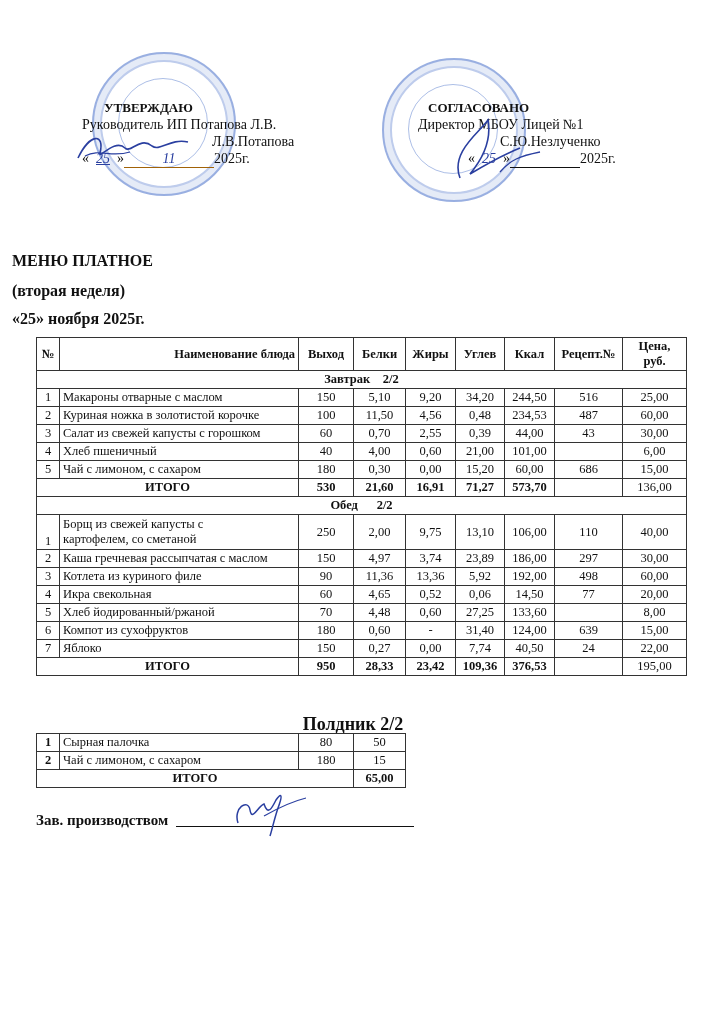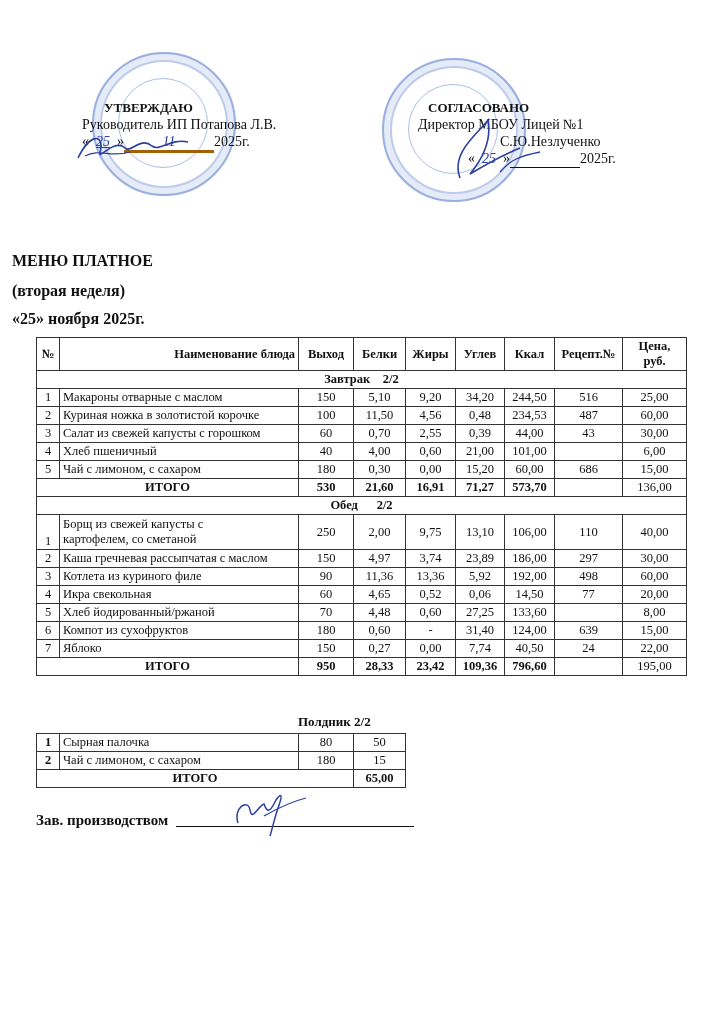--- a/index.html
+++ b/index.html
@@ -19,36 +19,39 @@
 
   table.menu { position:absolute; left:36px; top:337px; border-collapse:collapse; font-size:12.5px; }
   table.menu td, table.menu th { border:1px solid #333; padding:0 3px; height:17px; line-height:15px; }
   table.menu th { font-weight:bold; height:32px; font-size:12.5px; }
   .c { text-align:center; }
   .b { font-weight:bold; }
   .sect td { font-weight:bold; text-align:center; }
 
   table.snack { position:absolute; left:36px; top:733px; border-collapse:collapse; font-size:12.5px; }
   table.snack td { border:1px solid #333; padding:0 3px; height:17px; line-height:15px; }
-  .snack-title { position:absolute; left:298px; top:714px; width:110px; text-align:left; font-weight:bold; font-size:13px; }
+  .snack-title { position:absolute; left:298px; top:714px; width:110px; text-align:center; font-weight:bold; font-size:18px; }
 
   .footer { position:absolute; left:36px; top:812px; font-size:15px; font-weight:bold; }
   .footer-line { position:absolute; left:176px; top:826px; width:238px; border-bottom:1px solid #111; }
 </style>
 </head>
 <body>
 
 <div class="stamp" style="left:92px;top:52px;width:140px;height:140px;"></div>
 <div class="stamp-inner" style="left:118px;top:78px;width:88px;height:88px;"></div>
 
 <div class="hdr-block" style="left:82px;top:99px;">
   <div class="t" style="padding-left:22px;">УТВЕРЖДАЮ</div>
   <div>Руководитель ИП Потапова Л.В.</div>
+  <div style="padding-left:130px;">
+    <span>Л.В.Потапова</span>
+  </div>
   <div>
-    <span>«</span><span style="color:#2a3fa0;font-style:italic;display:inline-block;width:28px;text-align:center;text-decoration:underline;">25</span>»<span style="color:#2a3fa0;font-style:italic;display:inline-block;width:90px;text-align:center;border-bottom:3px solid #a16207;">11</span><span>2025г.</span>
+    <span>«</span><span style="color:#2a3fa0;font-style:italic;display:inline-block;width:28px;text-align:center;text-decoration:underline;">25</span>»<span style="color:#2a3fa0;font-style:italic;display:inline-block;width:90px;text-align:center;border-bottom:1px solid #a16207;">11</span><span>2025г.</span>
   </div>
 </div>
 <svg class="sig" style="left:70px;top:128px;" width="130" height="38" viewBox="0 0 130 38">
   <path d="M8 30 C20 5, 35 5, 30 25 C28 32, 45 10, 55 20 C60 26, 70 8, 82 18 C90 24, 100 10, 118 14" fill="none" stroke="#2a3fa0" stroke-width="1.6"></path>
   <path d="M15 28 C30 20, 40 30, 60 24" fill="none" stroke="#2a3fa0" stroke-width="1.2"></path>
 </svg>
 
 <div class="stamp" style="left:382px;top:58px;width:140px;height:140px;"></div>
 <div class="stamp-inner" style="left:408px;top:84px;width:88px;height:88px;"></div>
 
@@ -244,21 +247,21 @@
         <td class="c">40,50</td>
         <td class="c">24</td>
         <td class="c">22,00</td>
       </tr>
       <tr>
         <td class="c b" colspan="2">ИТОГО</td>
         <td class="c b">950</td>
         <td class="c b">28,33</td>
         <td class="c b">23,42</td>
         <td class="c b">109,36</td>
-        <td class="c b">796,60</td>
+        <td class="c b">376,53</td>
         <td class="c"></td>
         <td class="c">195,00</td>
       </tr>
     </tbody>
 </table>
 
 <div class="snack-title">Полдник 2/2</div>
 <table class="snack">
   <colgroup>
       <col style="width:23px">

